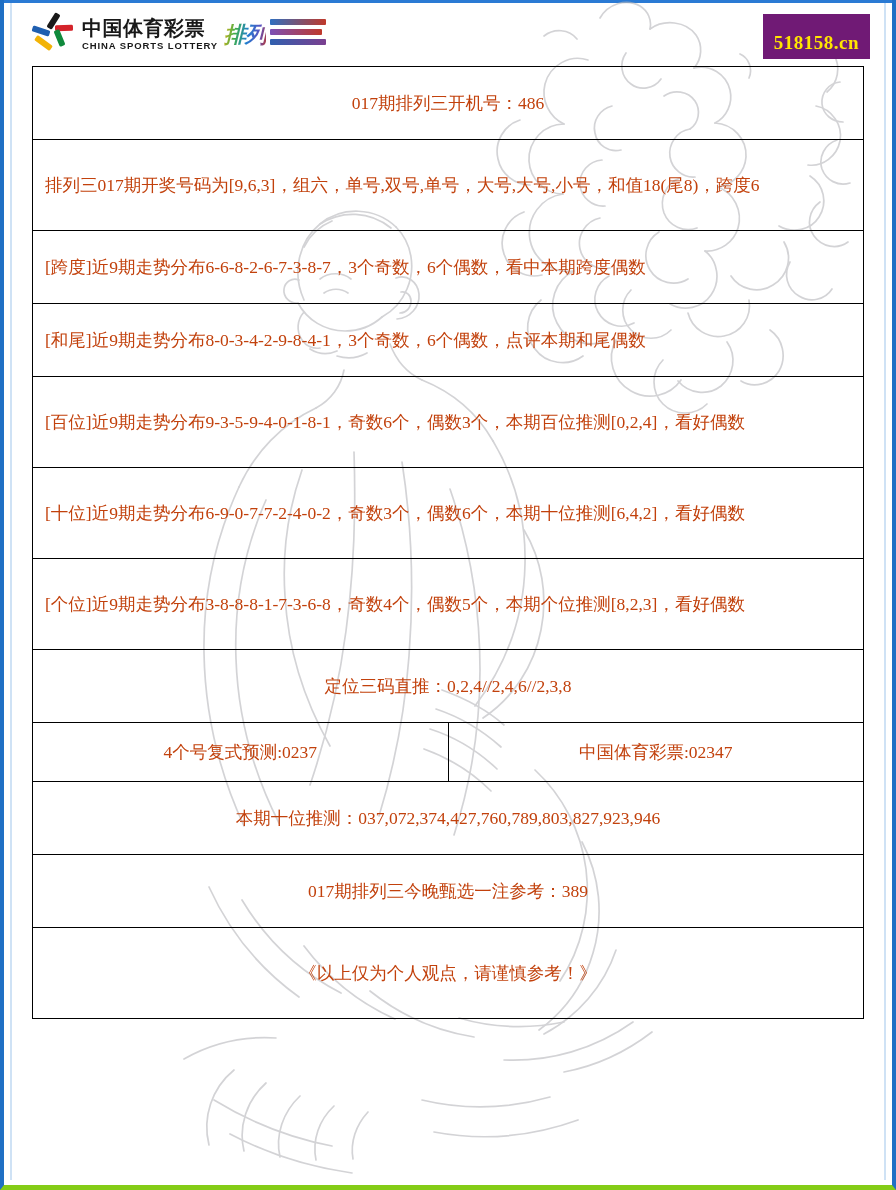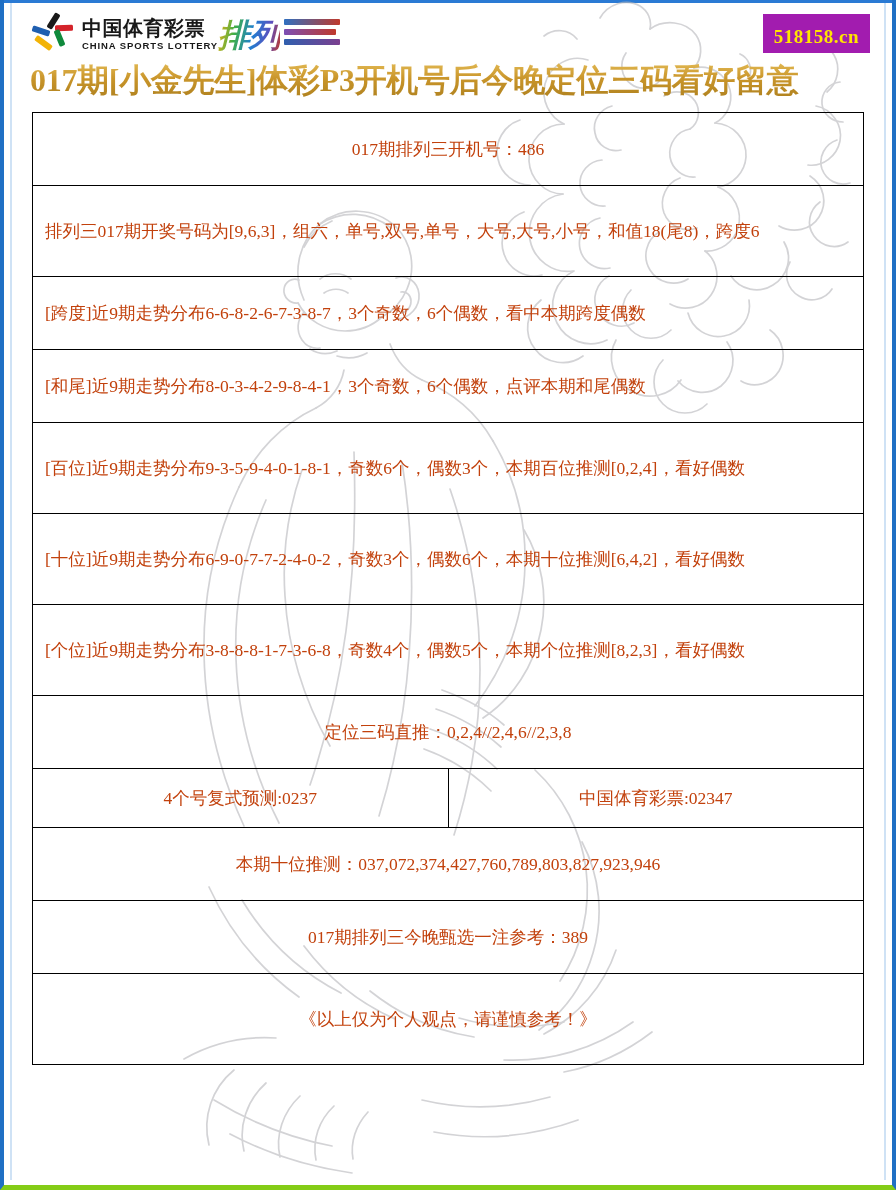--- a/index.html
+++ b/index.html
@@ -110,24 +110,25 @@
   .logo-cn-bot {
     font-family: "Liberation Sans", sans-serif;
     font-weight: bold;
     font-size: 9.5px;
     letter-spacing: 0.9px;
     color: #181818;
     line-height: 12px;
     margin-top: 1px;
   }
   .logo-pailie {
+    margin-left: 6px;
     font-family: "Liberation Sans", sans-serif;
     font-weight: bold;
     font-style: italic;
-    font-size: 32px;
+    font-size: 22px;
     line-height: 34px;
     letter-spacing: -1px;
     background: linear-gradient(100deg, #f0b310 0%, #3fae4a 28%, #1f7fd0 55%, #5b4fbf 80%, #c0392b 100%);
     -webkit-background-clip: text;
     background-clip: text;
     color: transparent;
     position: relative;
     top: 1px;
   }
   .logo-bars {
@@ -144,27 +145,27 @@
     border-radius: 1px;
   }
   .bar1 { width: 56px; background: linear-gradient(90deg,#2f6fc0,#c0392b); }
   .bar2 { width: 52px; background: linear-gradient(90deg,#7b4fb5,#c0392b); }
   .bar3 { width: 56px; background: linear-gradient(90deg,#2f5fae,#7b3f8f); }
 
   #site-badge {
     position: absolute;
     right: 22px;
     top: 14px;
-    background: #a21caf;
+    background: #701a75;
     color: #ffe500;
     font-family: "Liberation Serif", serif;
     font-weight: bold;
     font-size: 19px;
     line-height: 26px;
-    padding: 10px 11px 3px 11px;
+    padding: 16px 11px 3px 11px;
     letter-spacing: 0.5px;
     white-space: nowrap;
   }
 
   
   #title {
     position: relative;
     z-index: 2;
     margin: 0;
     padding: 2px 0 4px 26px;
@@ -338,21 +339,20 @@
       <div class="logo-bars">
         <span class="bar1"></span>
         <span class="bar2"></span>
         <span class="bar3"></span>
       </div>
     </div>
 
     <div id="site-badge">518158.cn</div>
   </div>
 
-  <h1 id="title">017期[小金先生]体彩P3开机号后今晚定位三码看好留意</h1>
 
   <table id="tip-table">
     <tbody>
       <tr>
         <td colspan="2" class="c tall">017期排列三开机号：486</td>
       </tr>
       <tr>
         <td colspan="2" class="l taller">排列三017期开奖号码为[9,6,3]，组六，单号,双号,单号，大号,大号,小号，和值18(尾8)，跨度6</td>
       </tr>
       <tr>

